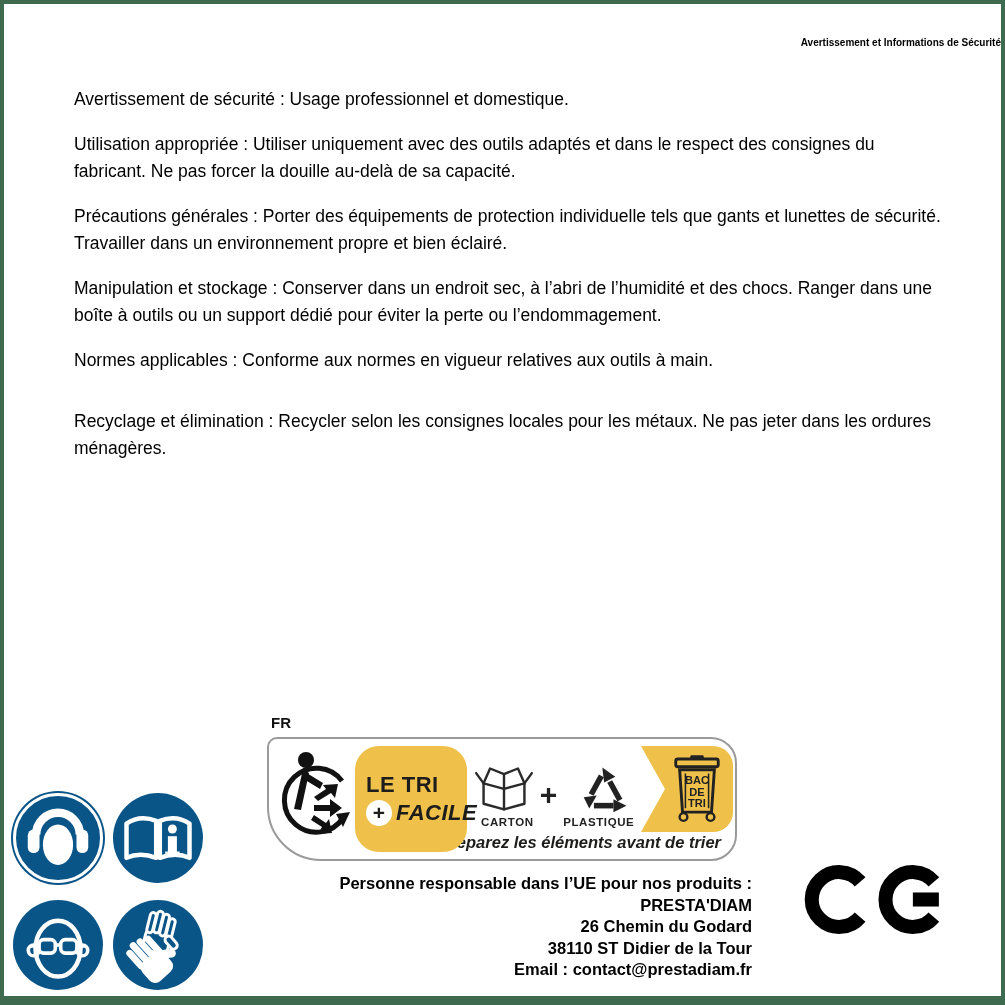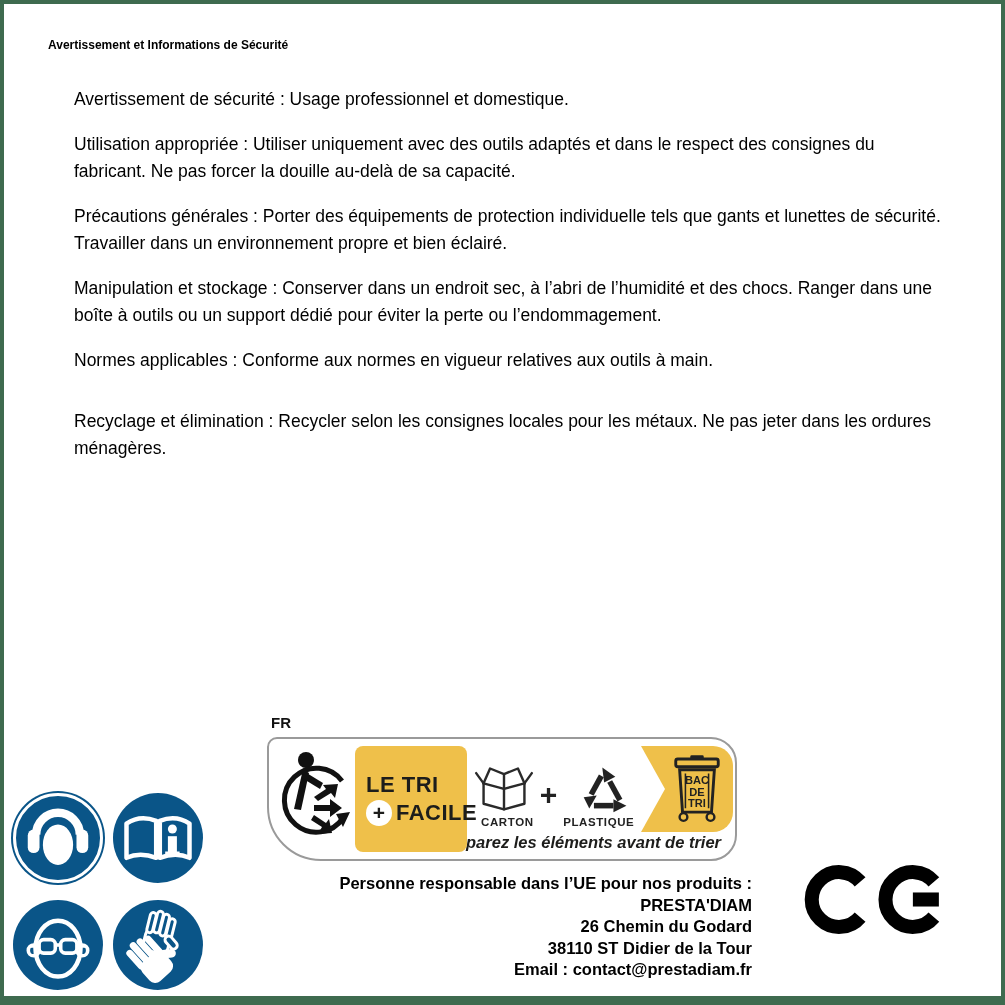--- a/index.html
+++ b/index.html
@@ -1,43 +1,43 @@
 <!DOCTYPE html>
 <html style="--frame-green: #3E6B4F; --safety-blue: #0A5588; --label-yellow: #EFC04A; --label-border-gray: #9A9A9A; --text-black: #000000;"><head>
 <meta charset="utf-8">
 <style>
   html,body{margin:0;padding:0;background:#fff;}
   .page{
     position:relative;width:1005px;height:1005px;box-sizing:border-box;background:#fff;
     border:4px solid var(--frame-green,#3E6B4F);border-bottom-width:9px;
     font-family:"Liberation Sans",sans-serif;color:#000;overflow:hidden;
   }
-  .title{position:absolute;top:26px;left:0;right:0;text-align:left;font-size:12px;font-weight:bold;margin-left:44px;}
+  .title{position:absolute;top:26px;left:0;right:0;text-align:right;font-size:10px;font-weight:bold;margin-left:44px;}
   .content{position:absolute;left:70px;top:82px;width:876px;font-size:17.5px;line-height:27px;}
   .content p{margin:0 0 18px 0;}
   .content p.extra-gap{margin-top:34px;}
 
   
   .safety-grid{position:absolute;left:9px;top:789px;display:grid;grid-template-columns:90px 90px;column-gap:10px;row-gap:17px;}
   .disc{width:90px;height:90px;border-radius:50%;background:var(--safety-blue,#0A5588);display:flex;align-items:center;justify-content:center;box-sizing:border-box;}
   .disc.ringed{border:3px solid #fff;box-shadow:0 0 0 2px var(--safety-blue,#0A5588);}
   .disc svg{width:100%;height:100%;display:block;}
 
   
   .fr-label{position:absolute;left:267px;top:710px;font-size:15px;font-weight:bold;color:#111;}
   .info-tri{position:absolute;left:263px;top:733px;width:470px;height:124px;box-sizing:border-box;background:#fff;
     border:2px solid var(--label-border-gray,#9A9A9A);border-radius:10px 26px 26px 54px;}
   .triman{position:absolute;left:10px;top:8px;width:74px;height:104px;}
   .yellow-block{position:absolute;left:86px;top:7px;width:112px;height:106px;background:var(--label-yellow,#EFC04A);
-    border-radius:8px;display:flex;flex-direction:column;justify-content:center;padding-left:11px;box-sizing:border-box;z-index:2;}
+    border-radius:24px;display:flex;flex-direction:column;justify-content:center;padding-left:11px;box-sizing:border-box;z-index:2;}
   .letri{font-size:22px;font-weight:bold;color:#1D1D1B;letter-spacing:.5px;line-height:24px;}
   .facile-row{display:flex;align-items:center;gap:4px;margin-top:3px;}
   .plus-circle{width:26px;height:26px;border-radius:50%;background:#fff;color:#1D1D1B;font-size:21px;font-weight:bold;
     display:flex;align-items:center;justify-content:center;flex:0 0 auto;}
-  .facile{font-size:22px;font-weight:bold;color:#1D1D1B;letter-spacing:.5px;}
+  .facile{font-size:22px;font-weight:bold;color:#1D1D1B;letter-spacing:.5px;font-style:italic;}
   .materials{position:absolute;left:198px;top:7px;width:174px;height:86px;display:flex;align-items:flex-end;justify-content:center;gap:5px;padding-bottom:4px;box-sizing:border-box;background:#fff;}
   .material{display:flex;flex-direction:column;align-items:flex-end;}
   .material-label{font-size:11.5px;font-weight:bold;letter-spacing:.6px;color:#222;margin-top:2px;}
   .mat-plus{font-size:30px;font-weight:bold;color:#222;margin:0 1px 16px 1px;}
   .bin-section{position:absolute;left:372px;top:7px;width:92px;height:86px;background:var(--label-yellow,#EFC04A);border-radius:0 20px 20px 0;}
   .bin-section .notch{position:absolute;left:0;top:0;width:0;height:0;border-top:43px solid transparent;border-bottom:43px solid transparent;border-left:24px solid #fff;}
   .bin-section svg{position:absolute;left:28px;top:5px;width:56px;height:76px;}
   .separez{position:absolute;right:14px;bottom:7px;font-size:16.5px;font-style:italic;font-weight:bold;color:#1D1D1B;}
 
   .responsible{position:absolute;left:248px;top:869px;width:500px;text-align:right;font-size:16.5px;font-weight:bold;line-height:21.5px;}

